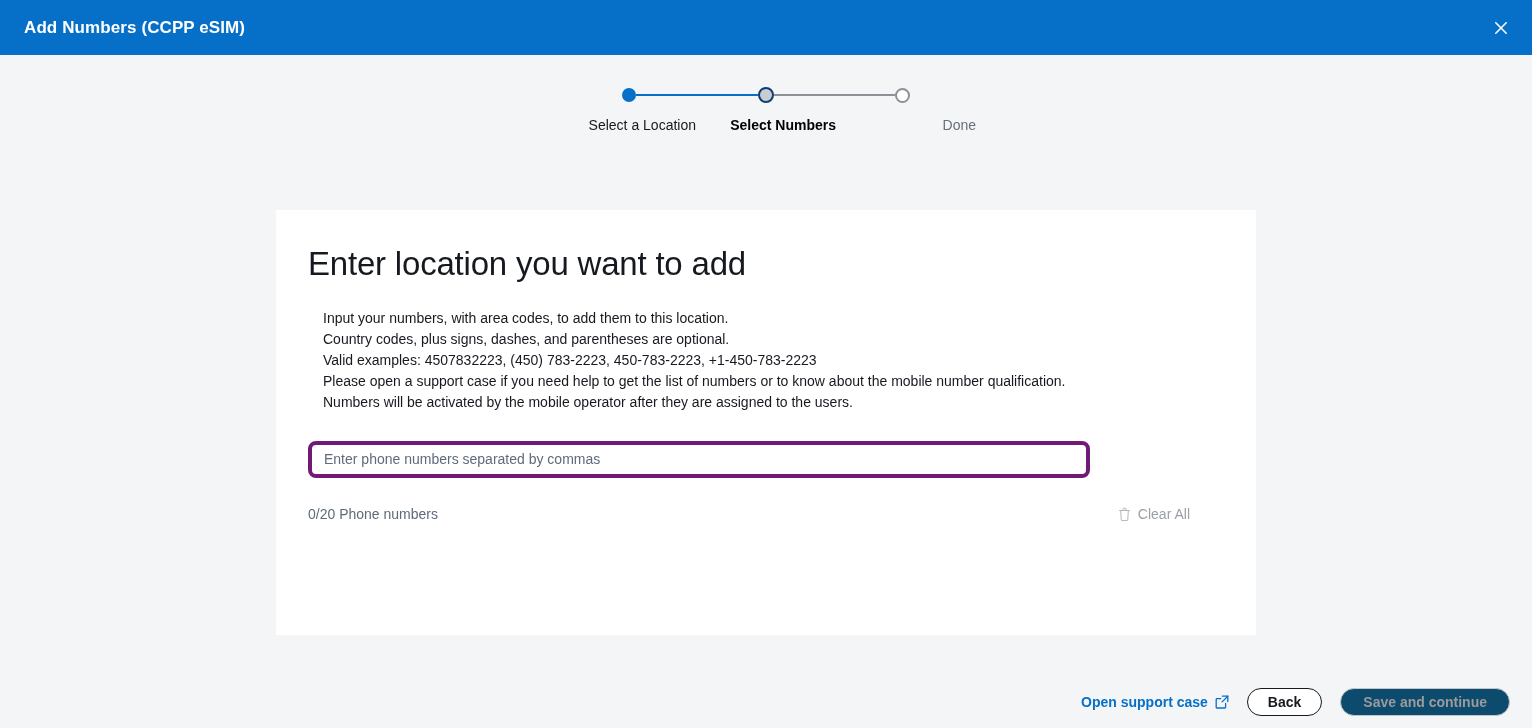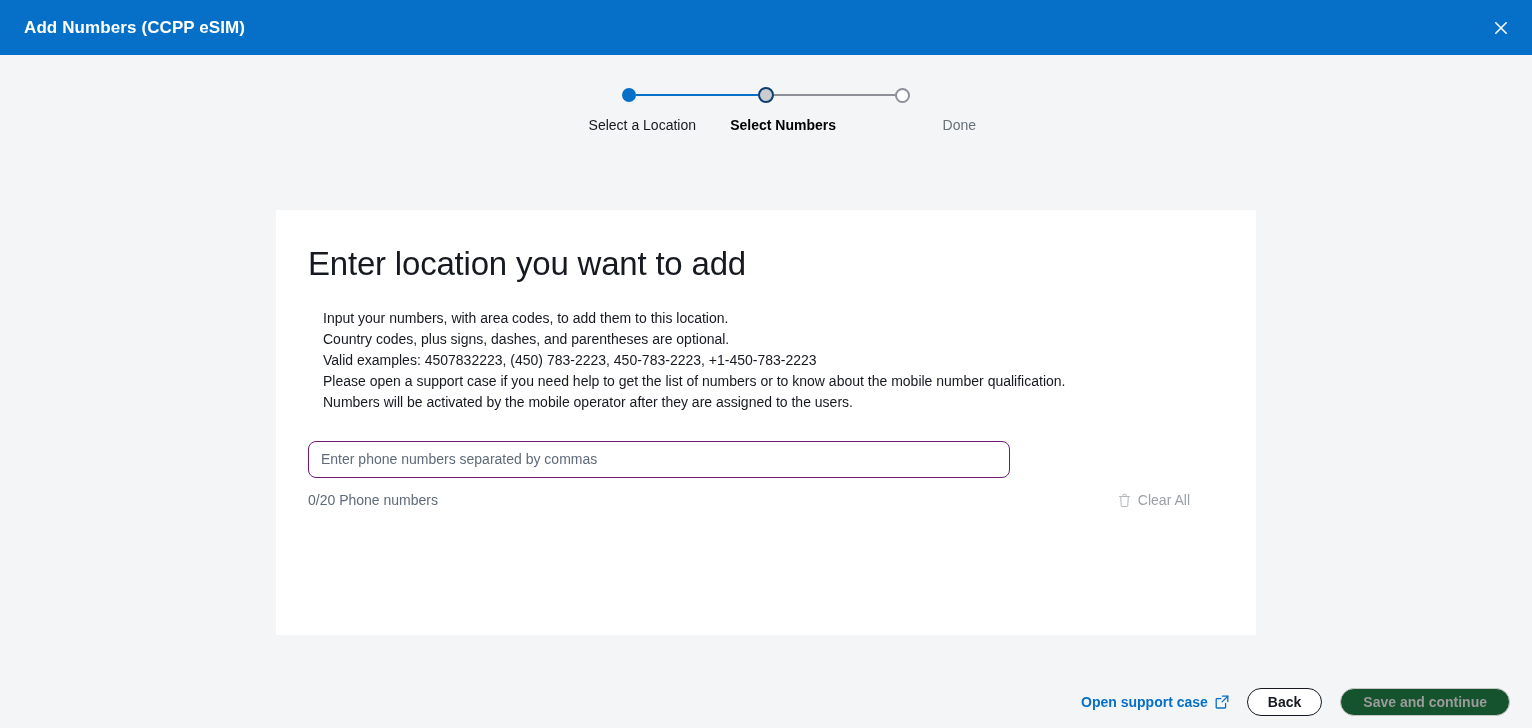--- a/index.html
+++ b/index.html
@@ -138,38 +138,38 @@
     font-size: 14px;
     line-height: 21px;
     color: #16191f;
     margin-left: 15px;
   }
   .card-desc p { white-space: nowrap; }
 
   .numbers-input {
     display: block;
     margin-top: 28px;
-    width: 702px;
+    width: 782px;
     height: 37px;
-    border: 1px solid #701a75;
+    border: 4px solid #701a75;
     border-radius: 8px;
     padding: 0 12px;
     font-family: "Liberation Sans", sans-serif;
     font-size: 14px;
     color: #8b5cf6;
     background: #ffffff;
     outline: none;
   }
   .numbers-input::placeholder { color: #5f6b7a; }
 
   .meta-row {
     display: flex;
     align-items: center;
     justify-content: space-between;
-    margin-top: 15px;
+    margin-top: 29px;
     width: 882px;
   }
   .counter {
     font-size: 14px;
     color: #5f6b7a;
     line-height: 1;
   }
   .clear-all {
     display: inline-flex;
     align-items: center;
@@ -215,21 +215,21 @@
     padding: 0 20px;
     line-height: 1;
     cursor: pointer;
   }
   .btn-secondary {
     background: #ffffff;
     border: 1px solid #16191f;
     color: #16191f;
   }
   .btn-primary-disabled {
-    background: #14532d;
+    background: #0c4a6e;
     border: 1px solid #c6c6c6;
     color: #9b9b9b;
     cursor: default;
     padding: 0 22px;
   }
 </style>
 </head>
 <body>
 
 <div class="titlebar">

